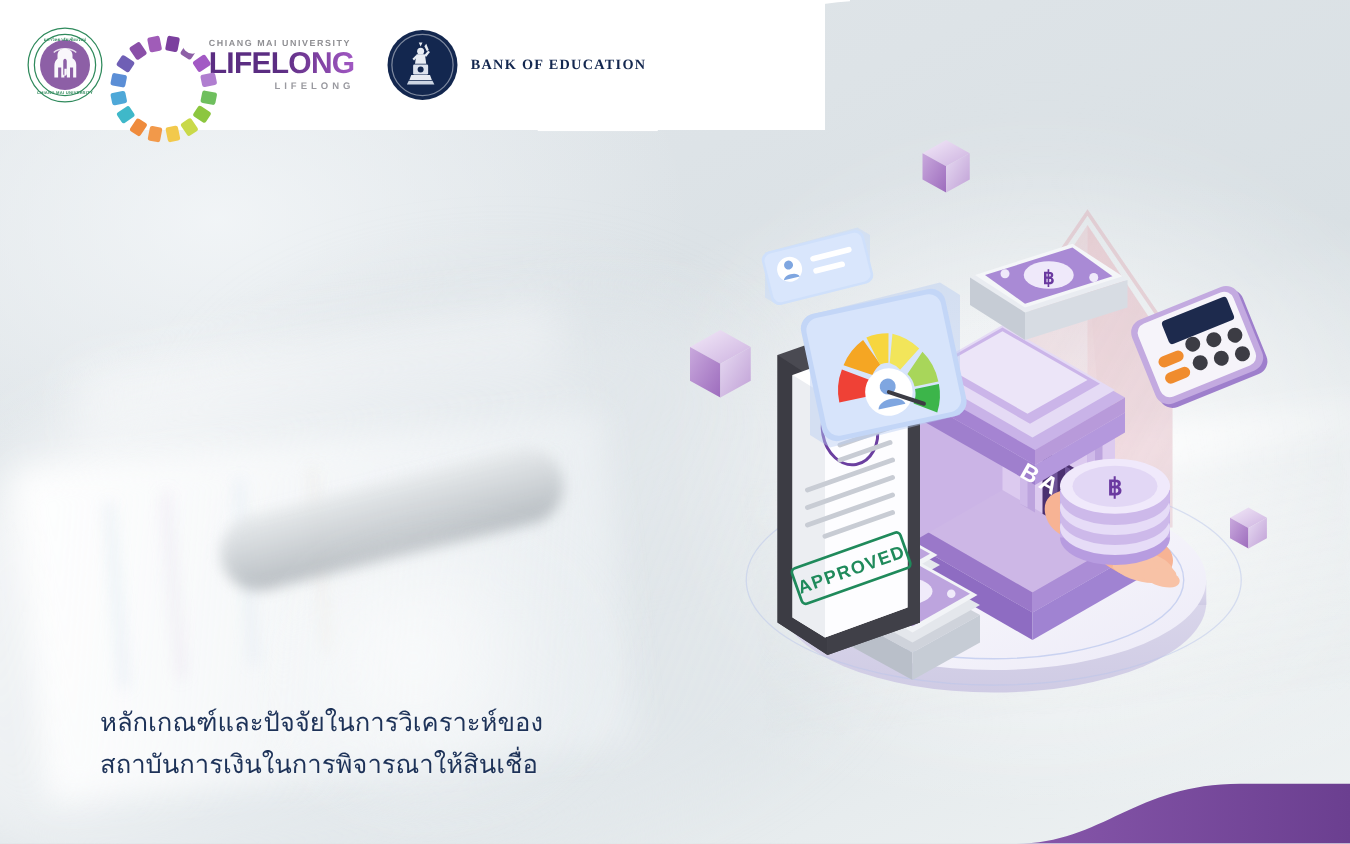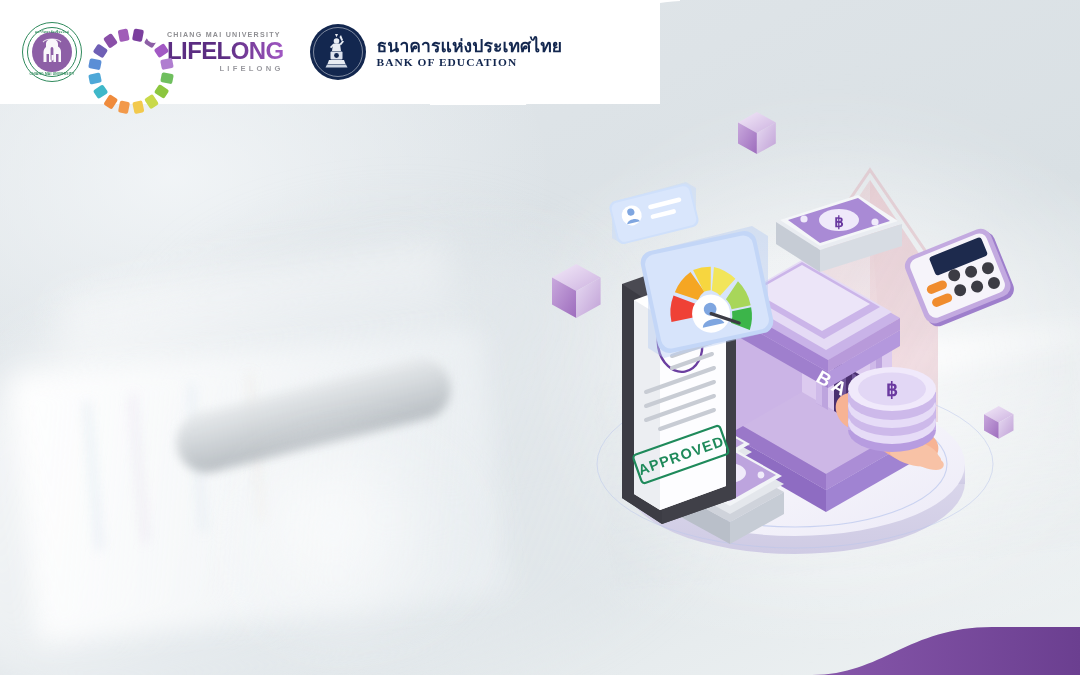--- a/index.html
+++ b/index.html
@@ -457,20 +457,24 @@
       </g>
       <g transform="translate(444 314) scale(0.82)">
         <path d="M0 10 L18 0 L36 10 L18 20 Z" fill="url(#gCubeT)"></path>
         <path d="M0 10 L18 20 L18 40 L0 30 Z" fill="url(#gCubeL)"></path>
         <path d="M18 20 L36 10 L36 30 L18 40 Z" fill="url(#gCubeR)"></path>
       </g>
     </svg>
   </div>
 
 
+  <div id="subtitle-block">
+    <div class="sub-line">หลักเกณฑ์และปัจจัยในการวิเคราะห์ของ</div>
+    <div class="sub-line">สถาบันการเงินในการพิจารณาให้สินเชื่อ</div>
+  </div>
 
   <svg id="corner-purple" viewBox="0 0 268 70">
     <defs>
       <linearGradient id="gCorner" x1="0" y1="0" x2="1" y2="0">
         <stop offset="0" stop-color="#8757ab"></stop>
           <stop offset="1" stop-color="#6b3f90"></stop>
       </linearGradient>
     </defs>
     <path d="M0 70 C70 70 96 22 180 22 L268 22 L268 70 Z" fill="url(#gCorner)"></path>
   </svg>
@@ -541,20 +545,19 @@
           <path d="M12 12 C12 11 13.5 11.5 15.5 11.5 C17.5 11.5 19 11 19 12 L20 19 L11 19 Z" fill="#e8ecf3"></path>
           <path d="M18.5 12 L21.5 8.5 L23 9.5 L19.8 13.5 Z" fill="#e8ecf3"></path>
           <path d="M12 12 L9 15 L10.2 16.3 L13 13.3 Z" fill="#e8ecf3"></path>
           <rect x="9.5" y="19.5" width="12" height="8" rx="1" fill="#dde3ee"></rect>
           <path d="M8 28 L23 28 L24.5 32 L6.5 32 Z" fill="#e8ecf3"></path>
           <path d="M6 32.5 L25 32.5 L26.5 35.5 L4.5 35.5 Z" fill="#ccd5e3"></path>
           <circle cx="15.5" cy="23.5" r="2.4" fill="#13274f"></circle>
         </svg>
       </div>
       <div class="bot-text">
-        <div class="bot-th">ธนาคารแห่งประเทศไทย</div>
         <div class="bot-en">BANK OF EDUCATION</div>
       </div>
     </div>
 
   </div>
 
 </div>
 
 </body></html>

